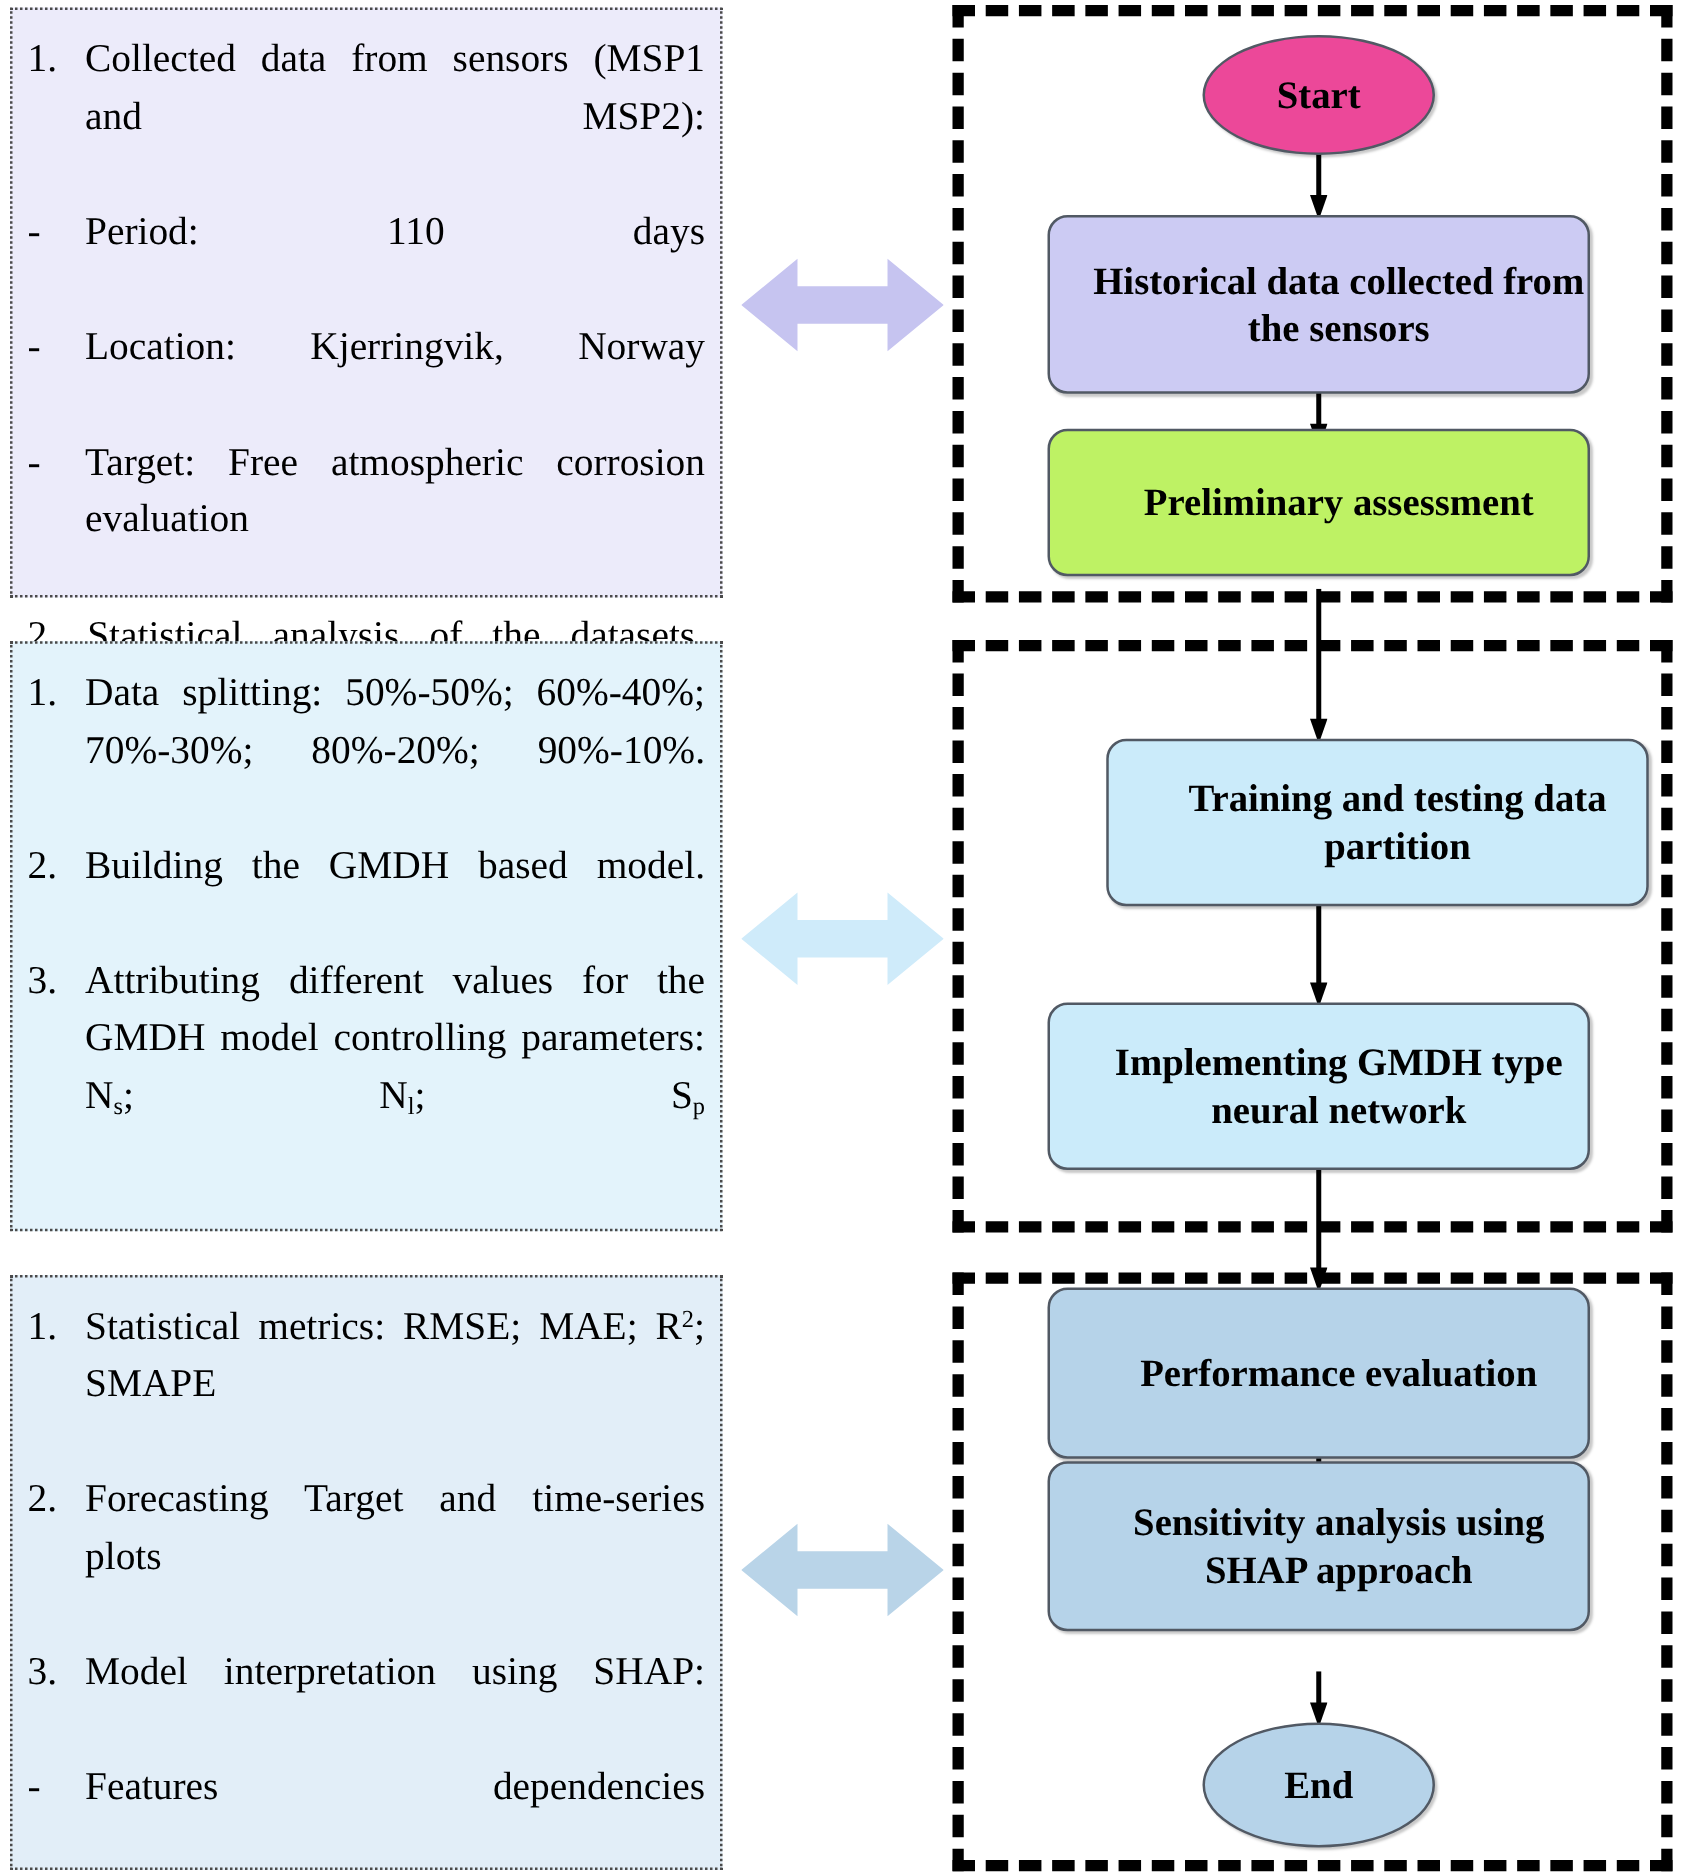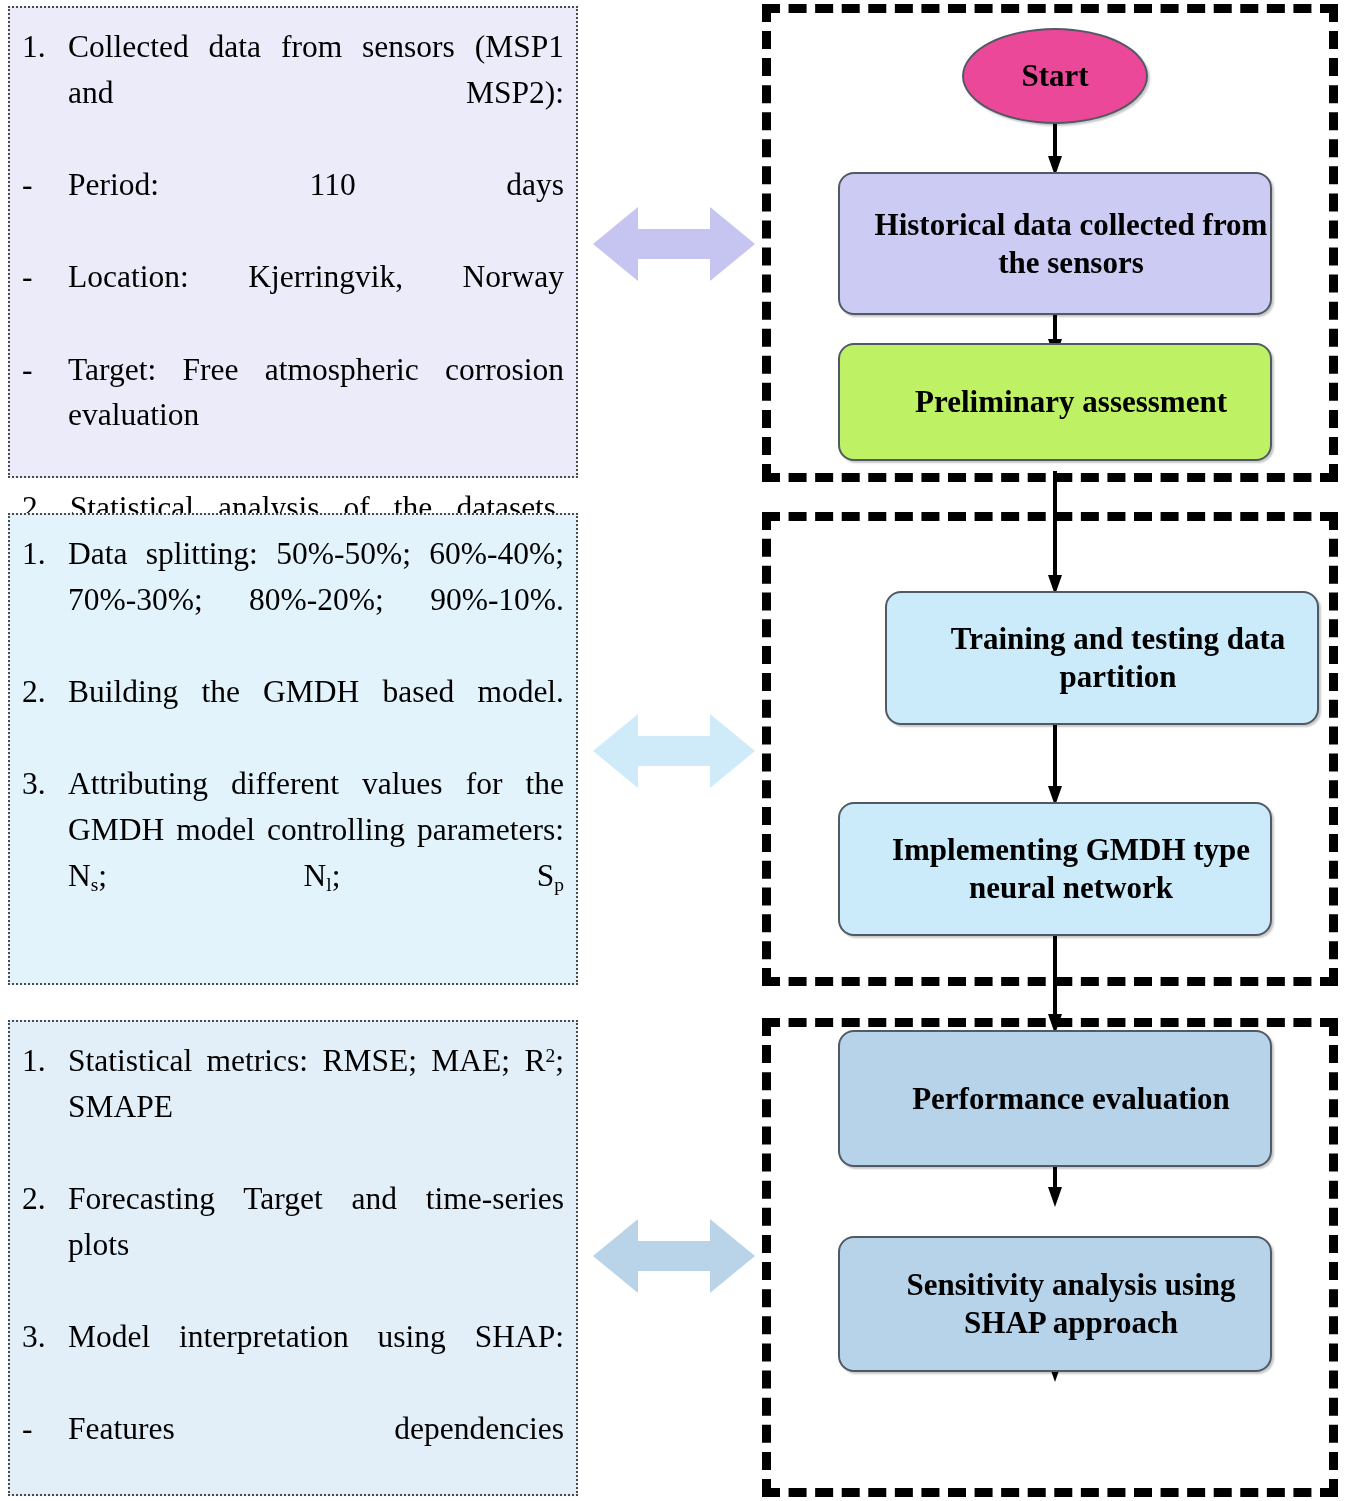--- a/index.html
+++ b/index.html
@@ -125,21 +125,21 @@
 
   
   #node-start             { left: 962px; top: 28px;  height: 96px;  background: #ec4899; }
   #node-historical-data   { top: 172px;  height: 143px; background: #CCCBF3; }
   #node-preliminary       { top: 343px;  height: 118px; background: #bef264; }
   
   #node-partition         { top: 591px;  height: 134px; background: #CBEBFA; margin-left: 47px; }
   #node-gmdh              { top: 802px;  height: 134px; background: #CBEBFA; }
   
   #node-performance       { top: 1030px; height: 137px; background: #B6D3E9; }
-  #node-sensitivity       { top: 1236px; height: 136px; background: #B6D3E9; }
+  #node-sensitivity       { top: 1169px; height: 136px; background: #B6D3E9; }
   #node-end               { left: 962px; top: 1378px; height: 100px; background: #B6D3E9; }
 
   
   .flow-link {
     position: absolute;
     left: 1048px;
     width: 14px;
   }
   .flow-link svg { display: block; width: 100%; height: 100%; }
   #link-start-hist   { top: 122px;  height: 54px;  }
@@ -277,14 +277,15 @@
       </svg>
   </div>
 
   <div class="node terminator" id="node-start">Start</div>
   <div class="node process" id="node-historical-data">Historical data collected from the sensors</div>
   <div class="node process" id="node-preliminary">Preliminary assessment</div>
   <div class="node process" id="node-partition">Training and testing data partition</div>
   <div class="node process" id="node-gmdh">Implementing GMDH type neural network</div>
   <div class="node process" id="node-performance">Performance evaluation</div>
   <div class="node process" id="node-sensitivity">Sensitivity analysis using SHAP approach</div>
+  <div class="node terminator" id="node-end">End</div>
 
 </div>
 
 </body></html>

